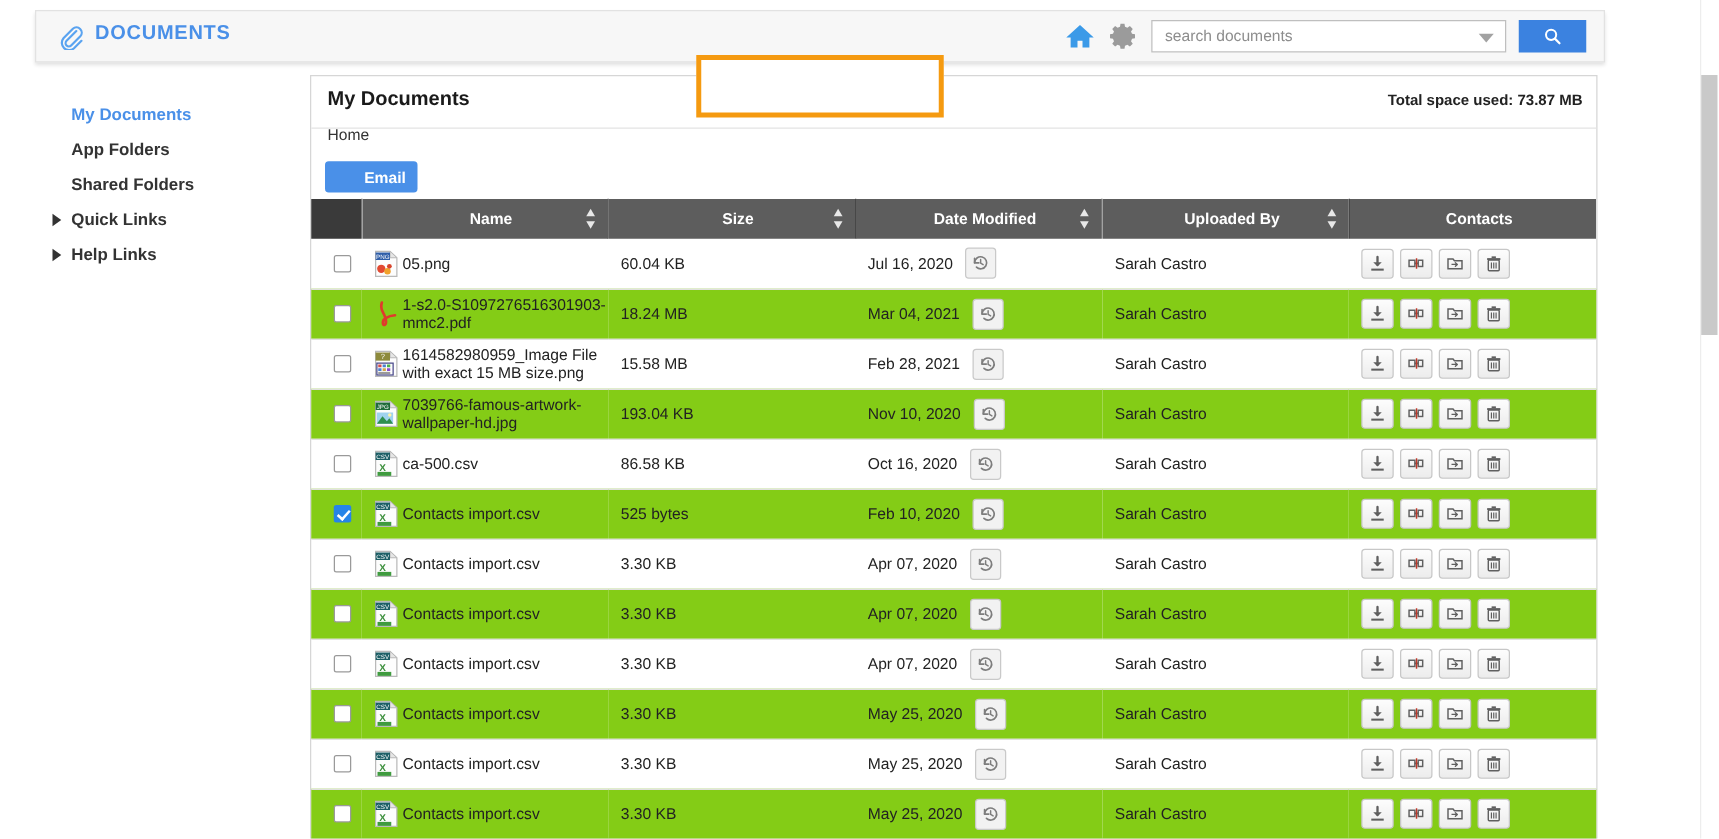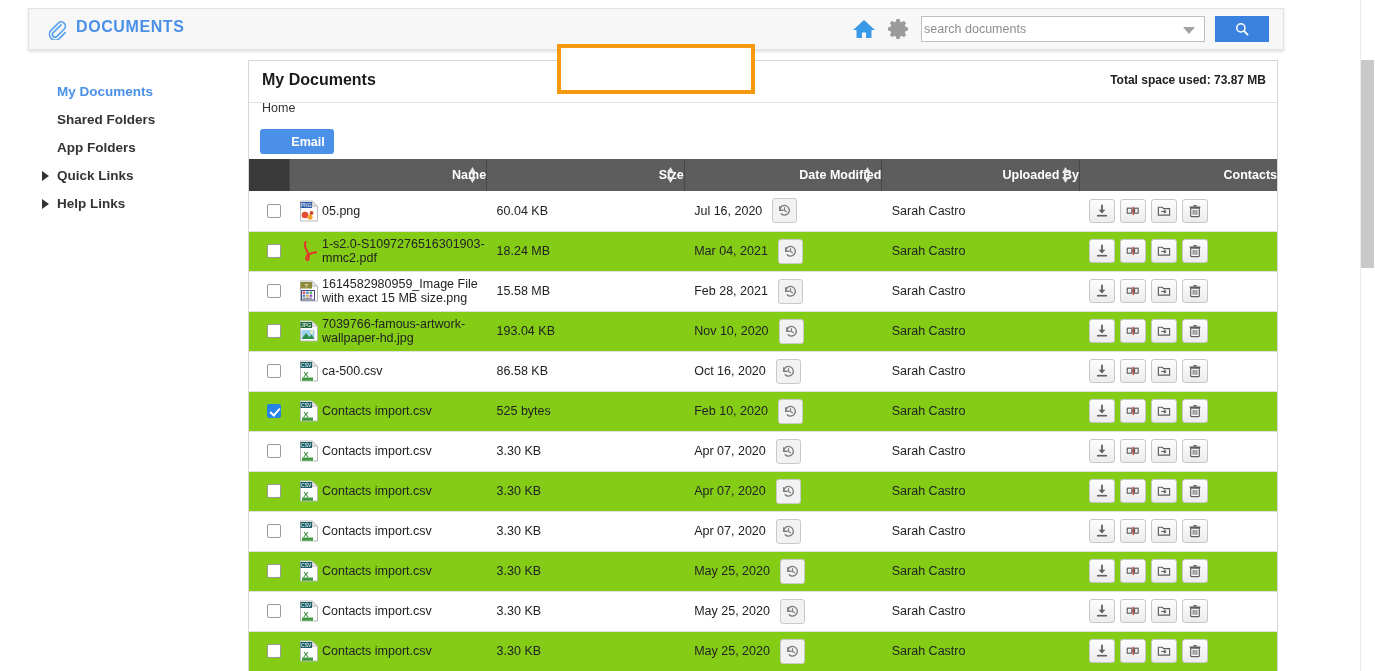--- a/index.html
+++ b/index.html
@@ -39,21 +39,21 @@
   .ic-gear { width: 24px; height: 24px; }
   #searchwrap {
     position: relative; width: 284px; height: 26px;
     border: 1px solid #bfbfbf; background: #fff;
     display: flex; align-items: center;
   }
   #searchwrap input {
     border: 0; outline: 0; background: transparent;
     font-family: "Liberation Sans", sans-serif;
     font-size: 12.5px; color: #333; width: 240px;
-    margin-left: 0;
+    margin-left: 8px;
   }
   #searchwrap input::placeholder { color: #8d8d8d; }
   .caret-down {
     position: absolute; right: 9px; top: 10px;
     width: 0; height: 0;
     border-left: 6px solid transparent;
     border-right: 6px solid transparent;
     border-top: 7px solid #a2a2a2;
   }
   #searchbtn {
@@ -128,21 +128,21 @@
   #divider {
     position: absolute; left: 0; top: 41px; right: 0;
     height: 1px; background: #e4e4e4;
   }
 
   
   table#grid { border-collapse: collapse; width: 100%; table-layout: fixed; }
   table#grid thead th {
     background: #5d5d5d; color: #fff;
     font-size: 12.5px; font-weight: bold;
-    text-align: right; height: 32px;
+    text-align: center; height: 32px;
     padding: 0 0 0 10px;
     border-right: 1px solid #474747;
     position: relative;
   }
   table#grid thead th.sel {
     background: #3a3a3a; width: 40px; padding: 0;
   }
   table#grid thead th.act { border-right: 0; }
   .sorter {
     position: absolute; right: 9px; top: 7px;
@@ -271,24 +271,24 @@
       </button>
     </div>
   </div>
 
   <div id="sidebar">
     <div id="navlist">
         <div class="navitem active">
           <span>My Documents</span>
         </div>
         <div class="navitem">
-          <span>Shared Folders</span>
+          <span>App Folders</span>
         </div>
         <div class="navitem">
-          <span>App Folders</span>
+          <span>Shared Folders</span>
         </div>
         <div class="navitem">
           <span class="tri"></span>
           <span>Quick Links</span>
         </div>
         <div class="navitem">
           <span class="tri"></span>
           <span>Help Links</span>
         </div>
       </div>

